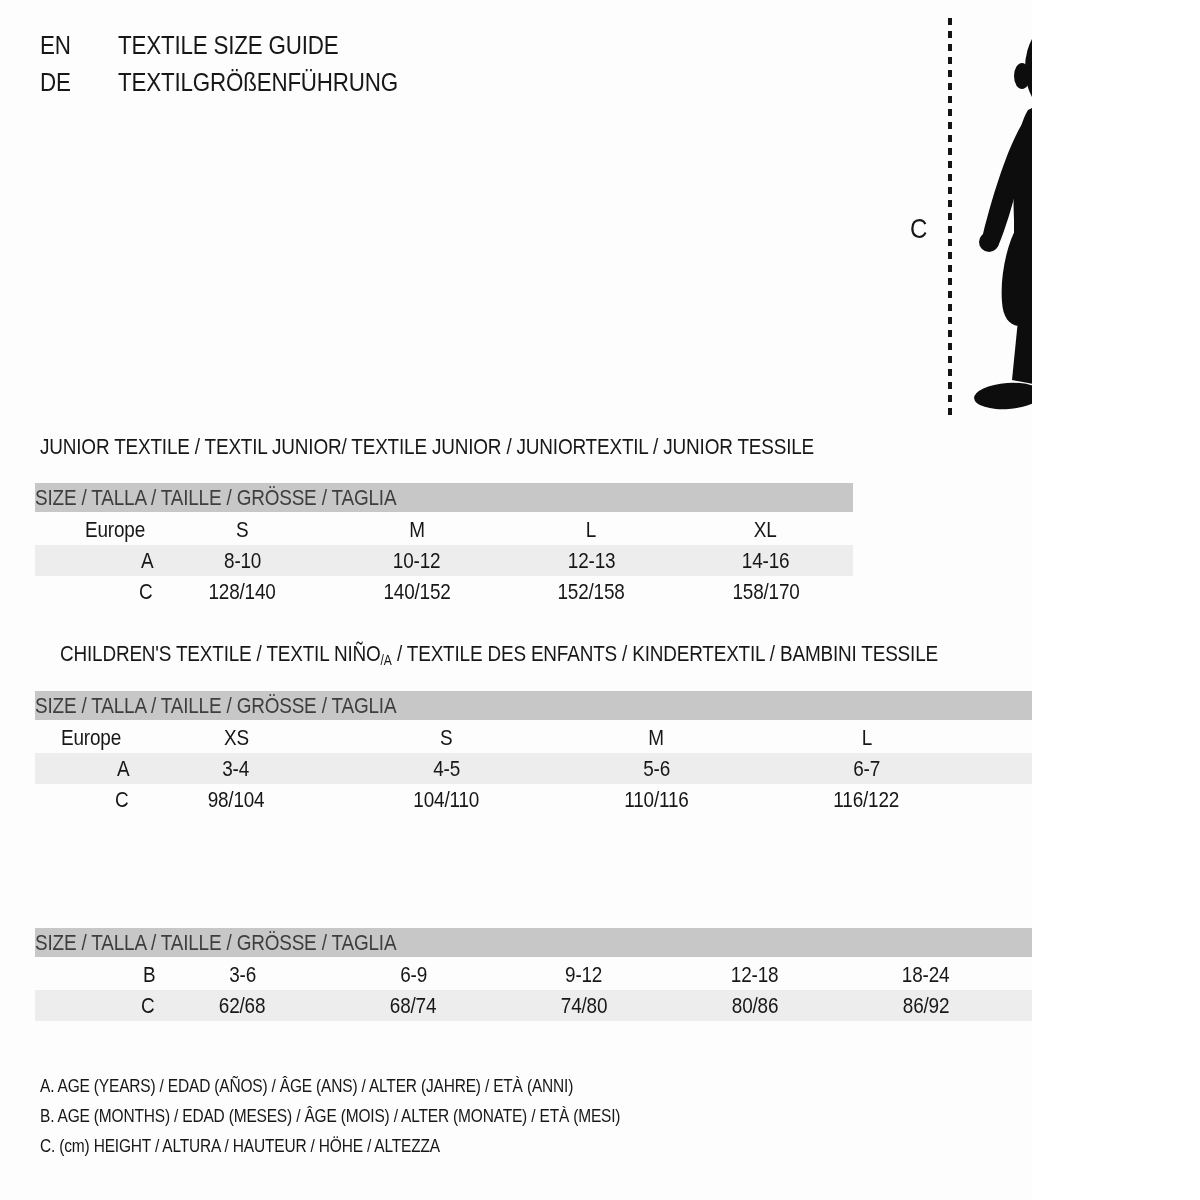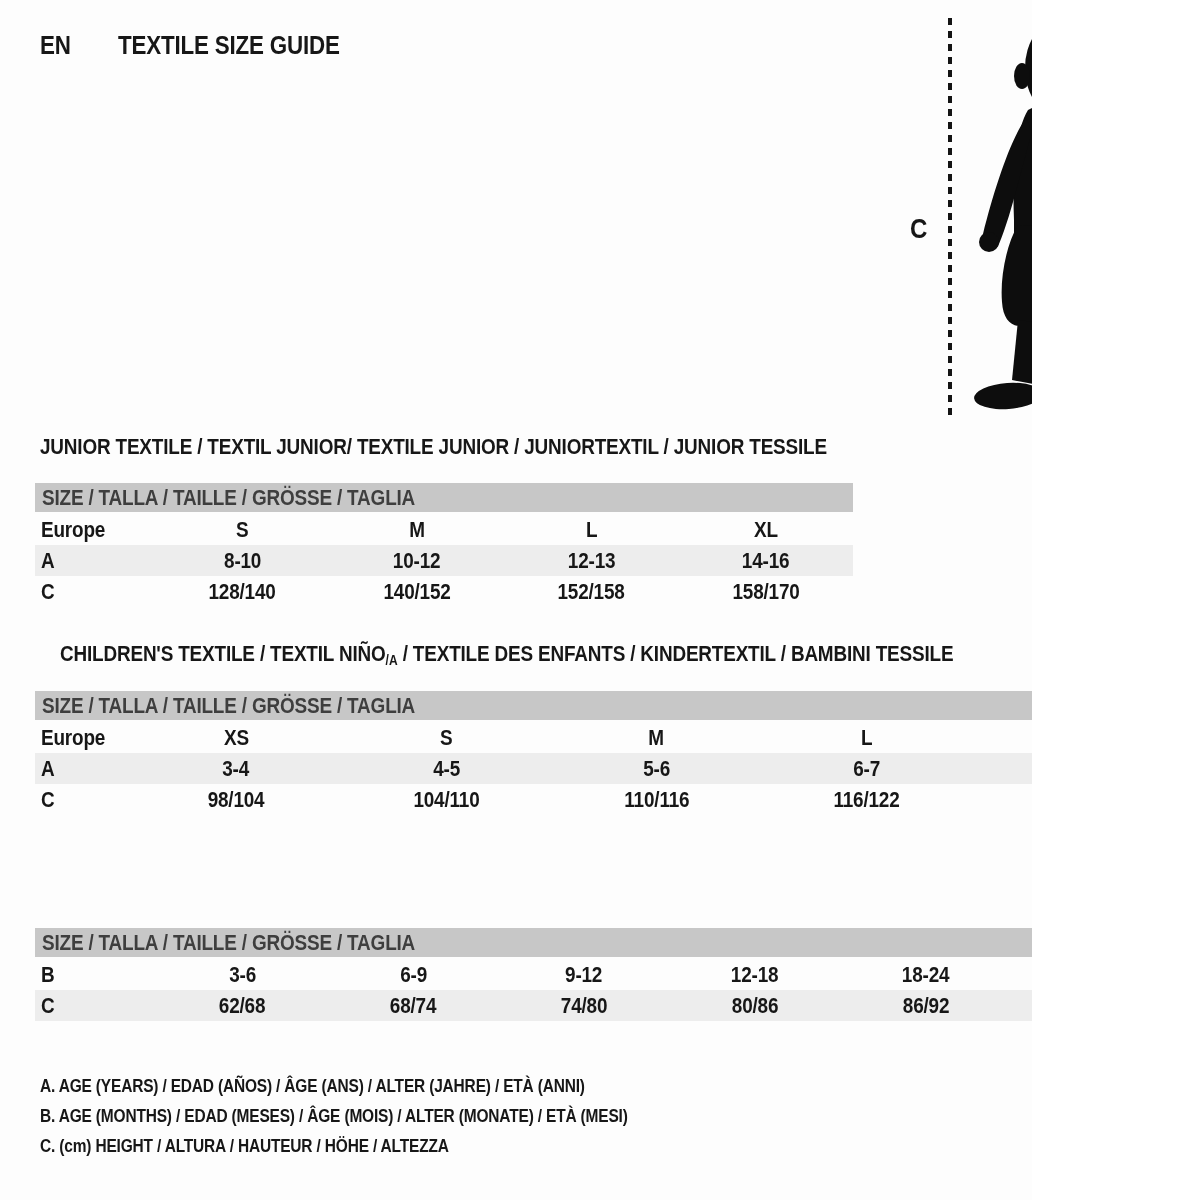--- a/index.html
+++ b/index.html
@@ -7,21 +7,21 @@
     --header-bar:#c7c7c7;
     --header-text:#3e3e3e;
     --row-shaded:#ededed;
     --paper:#fdfdfd;
   }
   *{margin:0;padding:0;box-sizing:border-box;}
   body{background:#ffffff;}
   .canvas{
     position:relative;width:1032px;height:1200px;background:var(--paper);
     font-family:"Liberation Sans","DejaVu Sans",sans-serif;
-    font-weight:bold;color:var(--ink);overflow:hidden;
+    font-weight:normal;color:var(--ink);overflow:hidden;
   }
   
   .cond{display:inline-block;transform:scaleX(.86);transform-origin:0 50%;white-space:nowrap;letter-spacing:-.2px;}
   .cond-c{display:inline-block;transform:scaleX(.86);transform-origin:50% 50%;white-space:nowrap;letter-spacing:-.2px;}
 
   
   .lang-list{position:absolute;left:40px;top:27px;font-size:26px;line-height:37px;}
   .lang-row{display:flex;}
   .lang-code{width:78px;flex:0 0 78px;}
 
@@ -29,40 +29,44 @@
   .measure-line{position:absolute;left:946px;top:18px;}
   .measure-label{position:absolute;left:910px;top:213px;font-size:28px;}
   .silhouette{position:absolute;left:968px;top:20px;}
 
   
   .sec-title{position:absolute;left:40px;font-size:22px;line-height:26px;}
   .sub-a{font-size:14px;vertical-align:-4px;letter-spacing:0;}
 
   
   .size-bar{position:absolute;left:35px;height:29px;background:var(--header-bar);
-    color:var(--header-text);font-size:22px;line-height:29px;padding-left:7px;}
+    color:var(--header-text);font-size:22px;line-height:29px;}
 
   
   table{position:absolute;left:35px;border-collapse:collapse;table-layout:fixed;}
   td{height:31px;font-size:22px;text-align:center;vertical-align:middle;padding:0;}
-  td.lbl{text-align:left;padding-left:6px;}
+  td.lbl{text-align:right;padding-left:6px;}
   tr.shaded td{background:var(--row-shaded);}
 
   
   .legend{position:absolute;left:40px;top:1071px;font-size:18px;line-height:30px;}
 </style>
 </head>
 <body>
 
 <div class="canvas">
 
   <div class="lang-list">
     <div class="lang-row">
       <span class="lang-code"><span class="cond">EN</span></span>
       <span class="cond">TEXTILE SIZE GUIDE</span>
+    </div>
+    <div class="lang-row">
+      <span class="lang-code"><span class="cond">DE</span></span>
+      <span class="cond">TEXTILGRÖßENFÜHRUNG</span>
     </div>
   </div>
 
   <svg class="measure-line" width="8" height="398">
     <line x1="4" y1="0" x2="4" y2="398" stroke="#141414" stroke-width="4" stroke-dasharray="7 6"></line>
   </svg>
   <div class="measure-label"><span class="cond">C</span></div>
 
   <svg class="silhouette" width="180" height="400" viewBox="0 0 180 400">
     <g fill="#0d0d0d">

